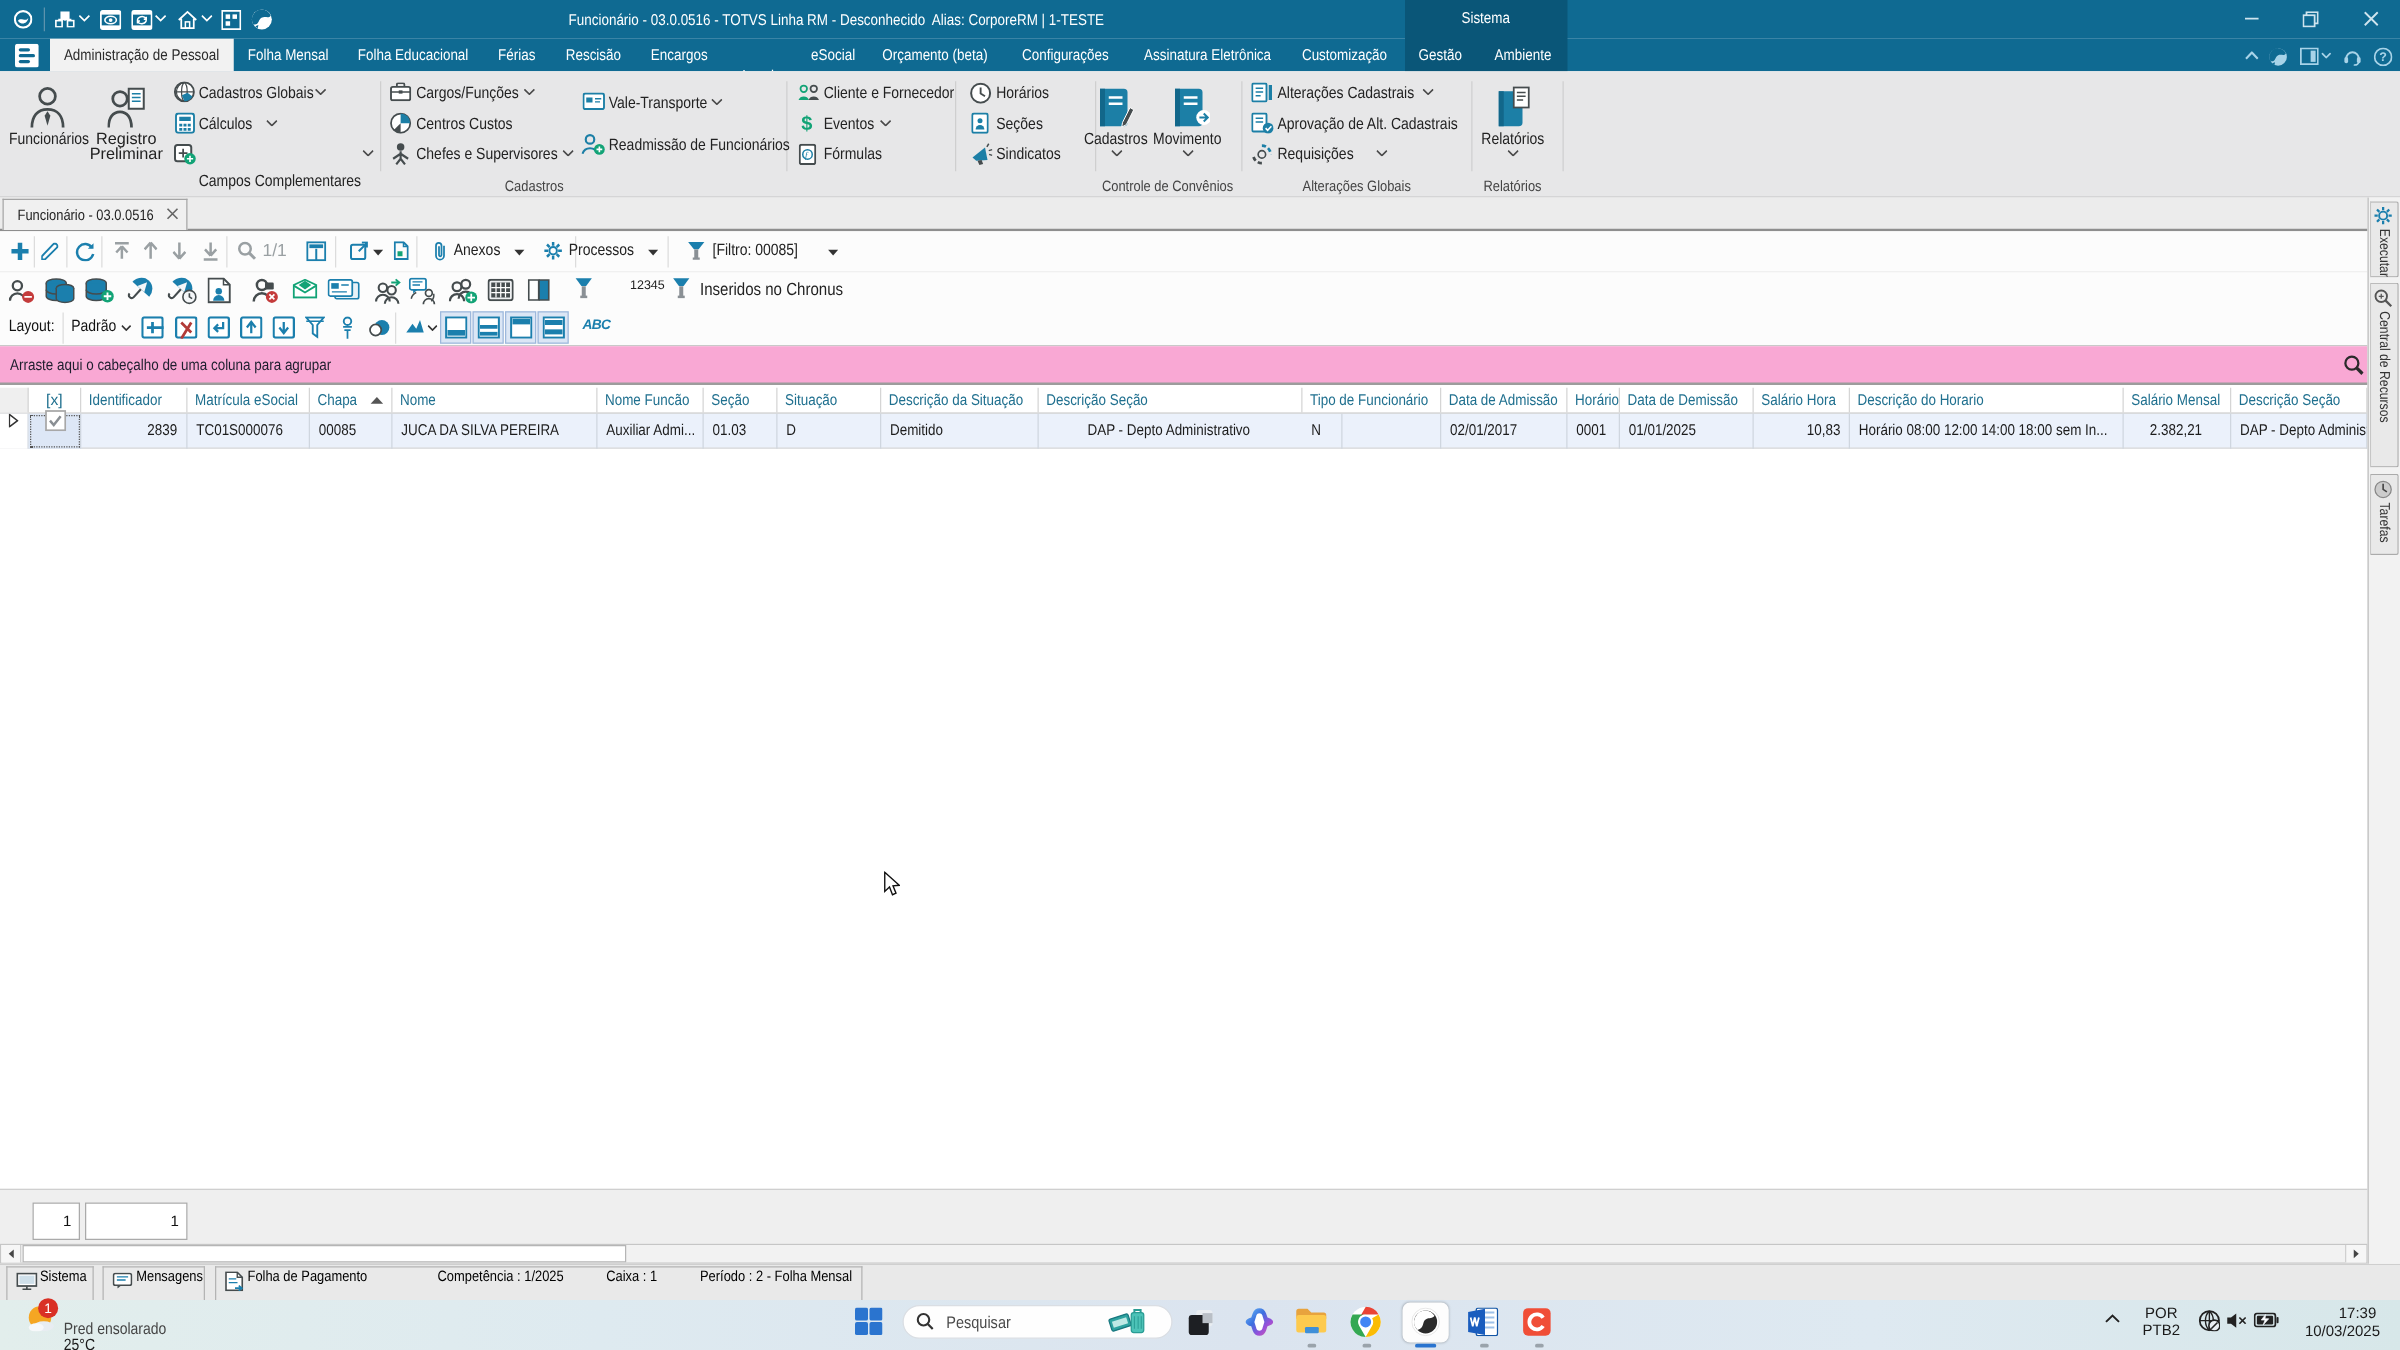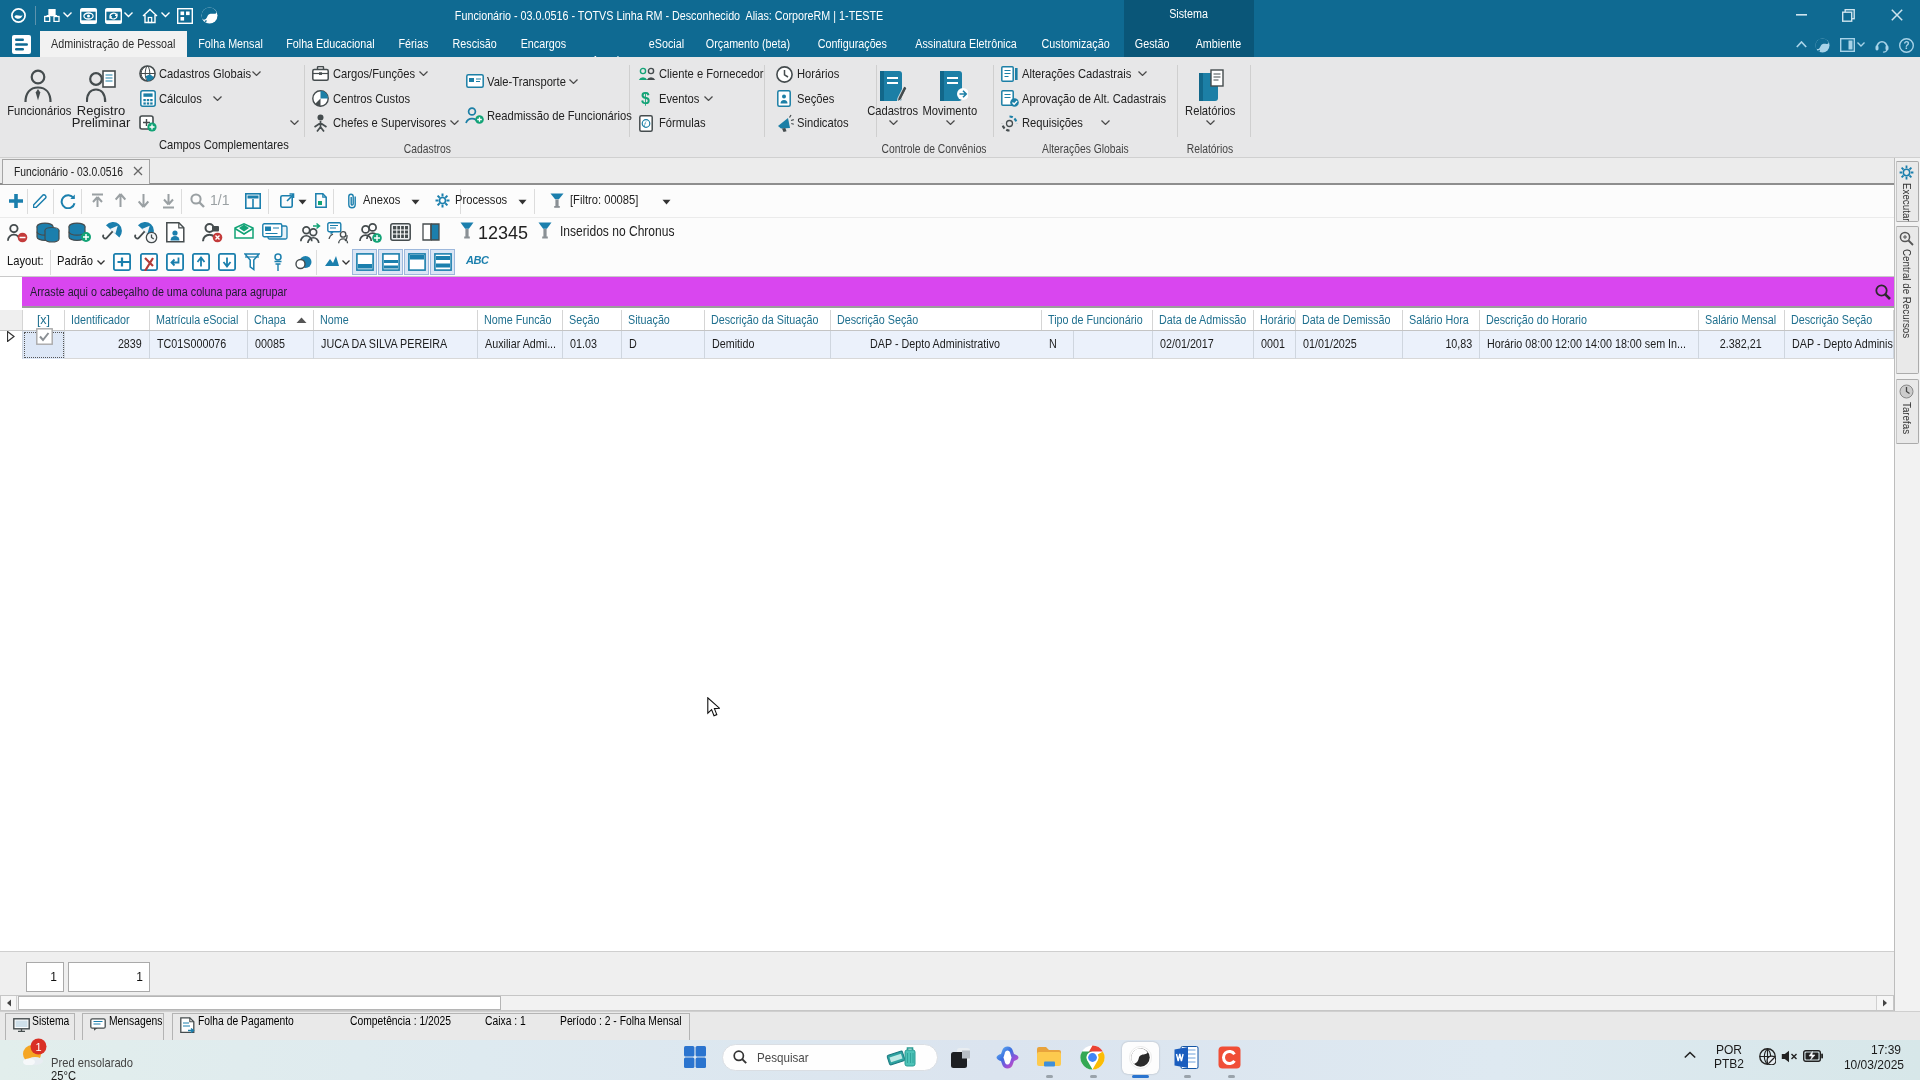--- a/index.html
+++ b/index.html
@@ -19,21 +19,21 @@
 .rsep { position:absolute; top:65px; height:72px; width:1px; background:#cfcfcf; }
 .rgl { position:absolute; top:142px; height:14px; line-height:14px; font-size:12px; color:#444; text-align:center; }
 .rtxt { position:absolute; height:18px; font-size:13px; color:#222; white-space:nowrap; line-height:18px; }
 .rbt { position:absolute; font-size:13px; color:#222; text-align:center; line-height:12px; }
 #tabrow { left:0; top:158px; width:1920px; height:27px; background:#ececec; }
 #doctab { position:absolute; left:2px; top:1px; width:148px; height:25px; background:#f0f0f0; border:1px solid #a5a5a5; border-bottom:none; font-size:12px; color:#222; line-height:24px; padding-left:11px; }
 #tb1 { left:0; top:185px; width:1894px; height:33px; background:#fcfcfc; border-bottom:1px solid #ebebeb; }
 #tb2 { left:0; top:218px; width:1894px; height:29px; background:#fcfcfc; }
 #tb3 { left:0; top:247px; width:1894px; height:30px; background:#fcfcfc; border-bottom:1px solid #c9c9c9; }
 .ttxt { position:absolute; font-size:13px; color:#222; white-space:nowrap; }
-#groupbar { left:0; top:277px; width:1894px; height:31px; background:#d946ef; font-size:12.5px; color:#1e1e2e;margin-left:22px; }
+#groupbar { left:0; top:277px; width:1894px; height:31px; background:#f9a8d4; font-size:12.5px; color:#1e1e2e; }
 #grid { left:0; top:310px; width:1894px; height:641px; background:#fff; overflow:hidden; }
 .hdr { position:absolute; top:0; height:20px; border-right:1px solid #d5d5d5; font-size:12.5px; color:#20708f; line-height:20px; padding-left:6px; white-space:nowrap; overflow:hidden; }
 #gridhead { position:absolute; left:0; top:0; width:1894px; height:21px; background:#fff; border-bottom:1px solid #c4c4c4; }
 #gridrow { position:absolute; left:0; top:21px; width:1894px; height:28px; background:#ebf1fb; border-bottom:1px solid #d8d8d8;padding-left:16px; }
 .cell { position:absolute; top:0; height:28px; border-right:1px solid #cfd6df; font-size:12.5px; color:#1c1c1c; line-height:27px; padding:0 7px; white-space:nowrap; overflow:hidden; }
 #footer { left:0; top:951px; width:1894px; height:44px; background:#efefef; border-top:1px solid #cfcfcf; }
 .fbox { position:absolute; top:10px; height:30px; background:#fff; border:1px solid #aaa; font-size:12px; text-align:right; line-height:28px; padding-right:6px; color:#111; }
 #hscroll { left:0; top:995px; width:1894px; height:16px; background:#f2f2f2; border:1px solid #c6c6c6; }
 #statusbar { left:0; top:1011px; width:1920px; height:29px; background:#e9e9e9; border-top:1px solid #cfcfcf; font-size:12px; color:#1c1c1c; }
 .stab { position:absolute; height:27px; border:1px solid #b4b4b4; border-bottom:none; line-height:26px; white-space:nowrap; }
@@ -546,21 +546,21 @@
     <path d="M9 2 h8 v16 h-8 Z" fill="#1b7fad"></path>
     <path d="M9 2 h-8 v16 h8 Z" fill="#fff" stroke="#454c4e" stroke-width="1.3"></path>
     <path d="M9 2 v16" stroke="#454c4e" stroke-width="1.3"></path>
     <path d="M9 2 h8 v16 h-8" fill="none" stroke="#454c4e" stroke-width="1.3"></path>
   </svg>
 <svg class="ico" style="left:460px;top:222px" width="14" height="18" viewBox="0 0 14 18">
     <path d="M0.5 0.5 h13 l-4.6 6.2 h-3.8 Z" fill="#1b7fad"></path>
     <rect x="5.4" y="7" width="3.2" height="8" fill="#8a9095"></rect>
     <rect x="4.2" y="14.5" width="5.6" height="2" fill="#8a9095"></rect>
   </svg>
-<div class="ttxt" style="left:478px;top:223px;font-size:18px;">12345</div>
+<div class="ttxt" style="left:504px;top:223px;font-size:10px;">12345</div>
 <svg class="ico" style="left:538px;top:222px" width="14" height="18" viewBox="0 0 14 18">
     <path d="M0.5 0.5 h13 l-4.6 6.2 h-3.8 Z" fill="#1b7fad"></path>
     <rect x="5.4" y="7" width="3.2" height="8" fill="#8a9095"></rect>
     <rect x="4.2" y="14.5" width="5.6" height="2" fill="#8a9095"></rect>
   </svg>
 <div class="ttxt" style="left:560px;top:223px;font-size:14px;"><span class="sx">Inseridos no Chronus</span></div>
 <div class="abs" id="tb3"></div>
 <div class="ttxt" style="left:7px;top:253px;color:#111;"><span class="sx">Layout:</span></div>
 <div class="abs" style="left:50px;top:250px;width:1px;height:25px;background:#dcdcdc;"></div>
 <div class="ttxt" style="left:57px;top:253px;color:#111;"><span class="sx">Padrão</span></div>

